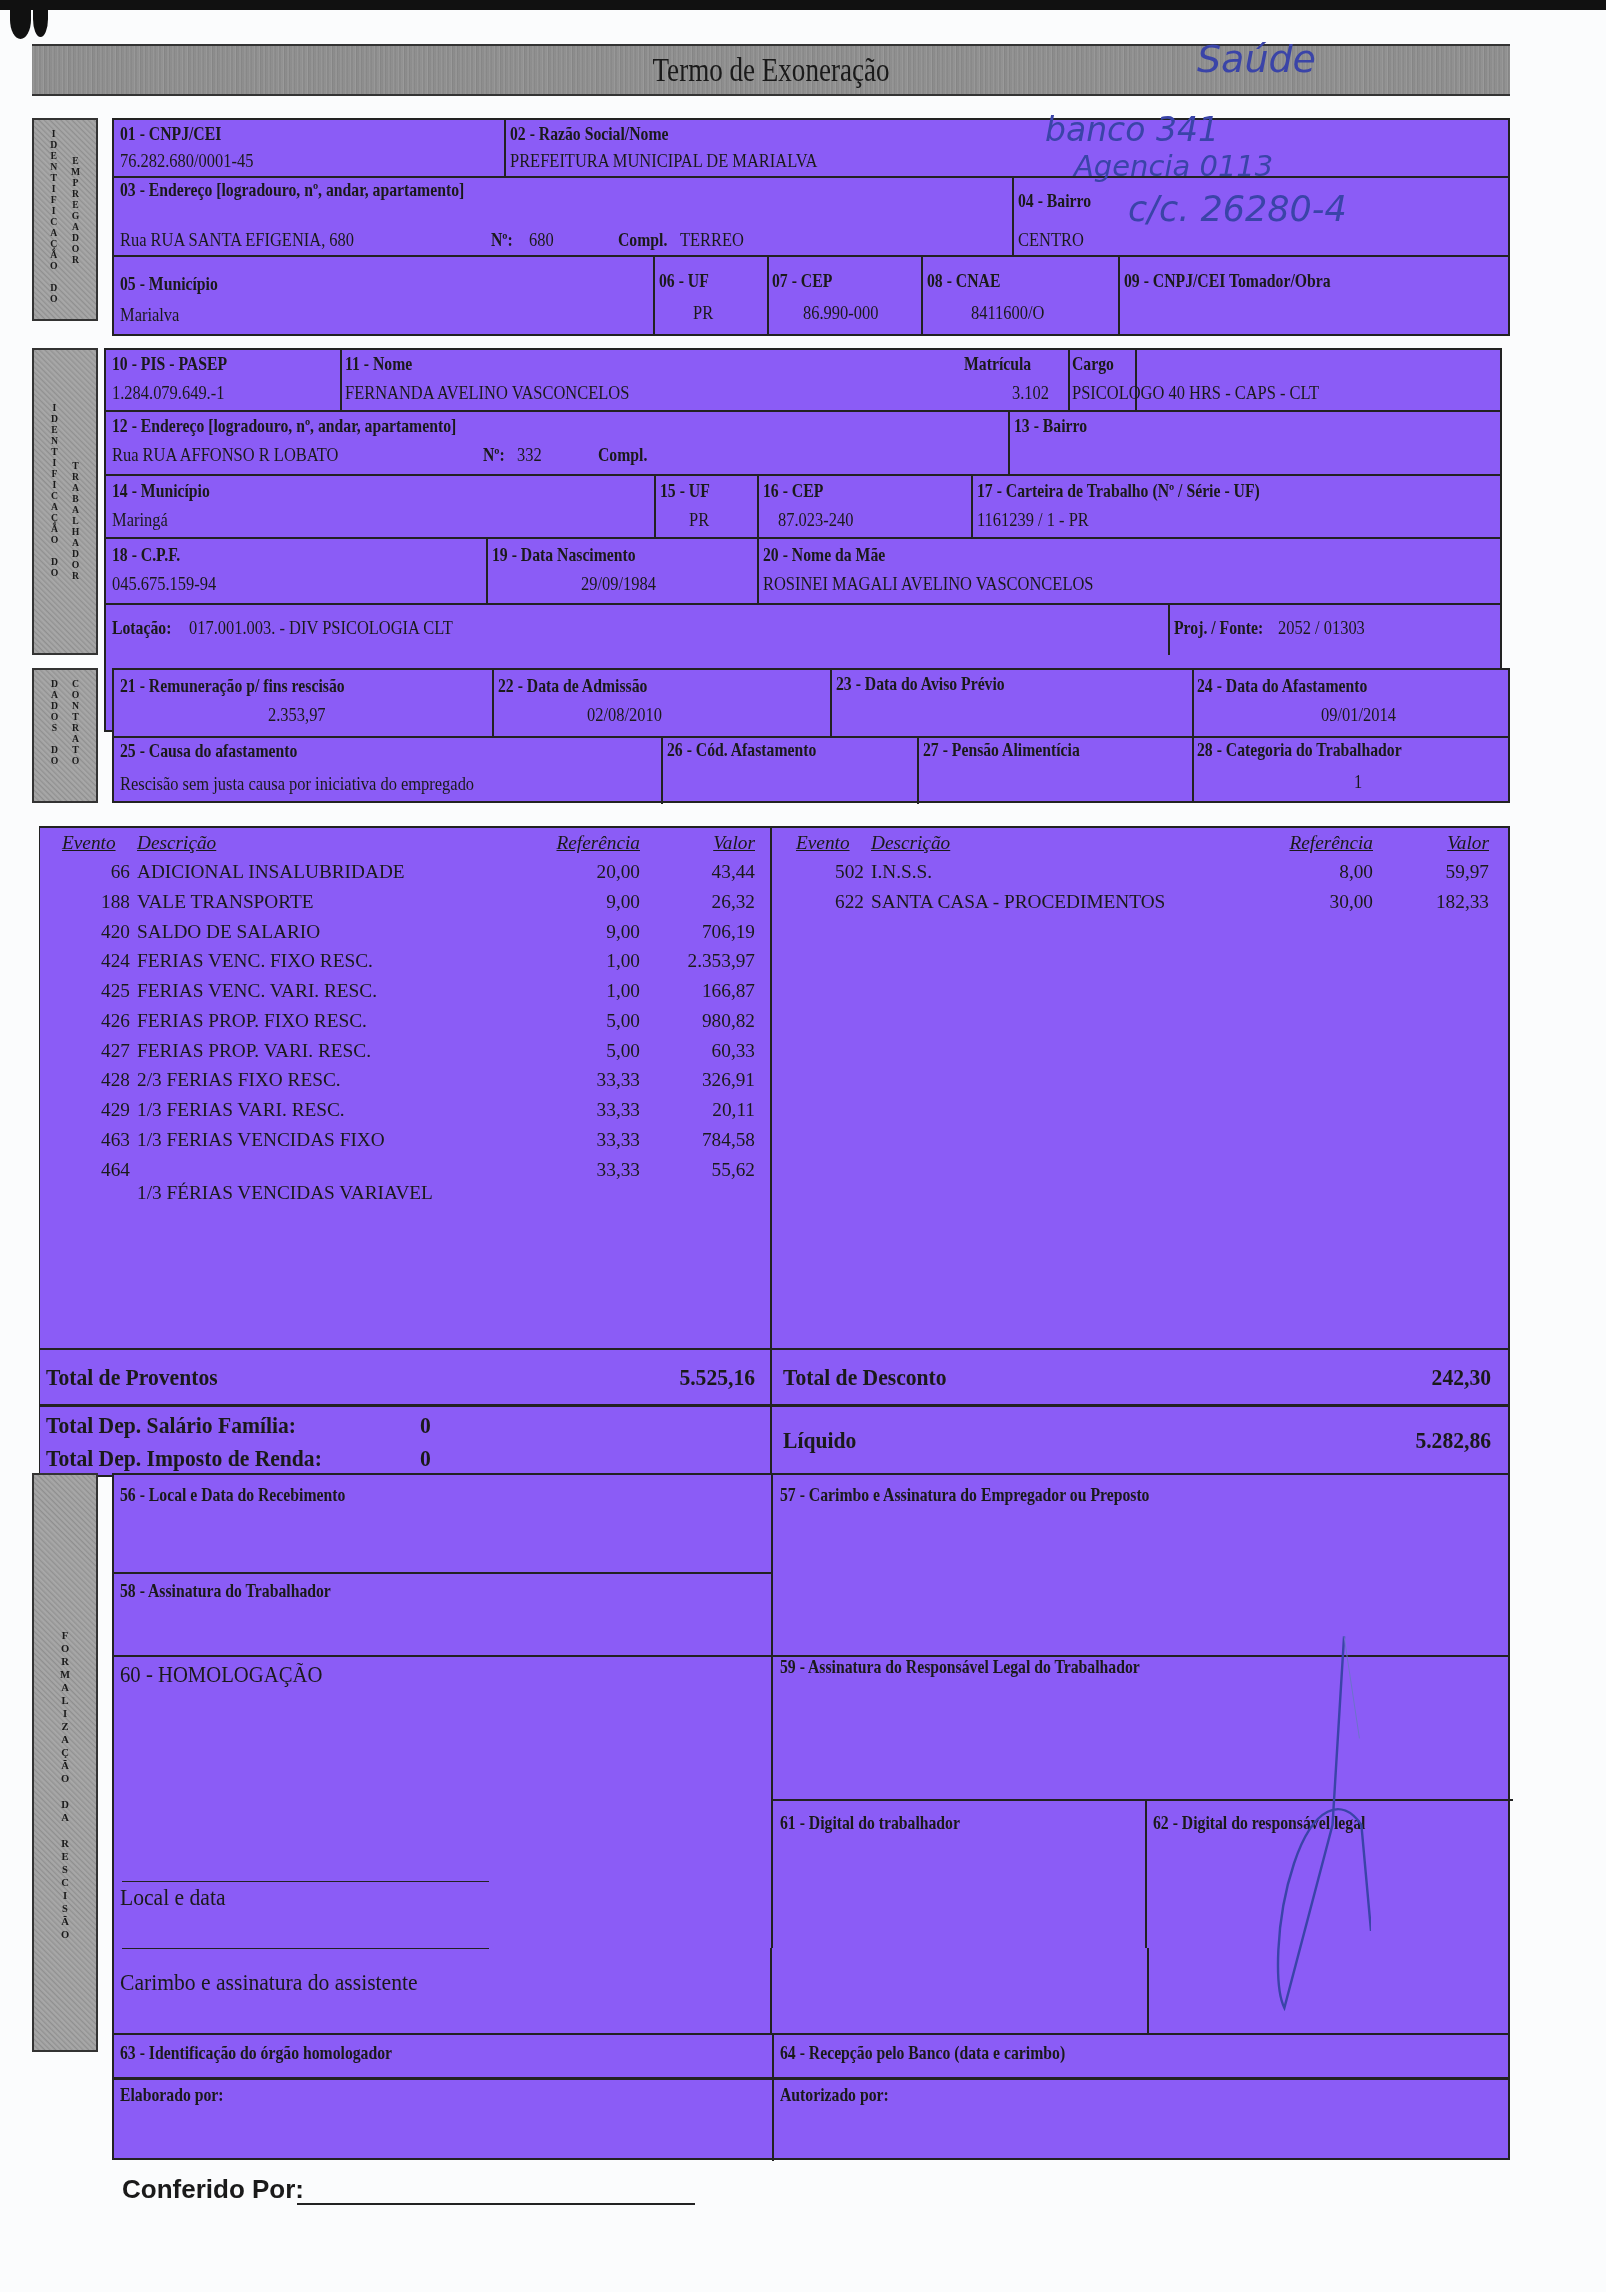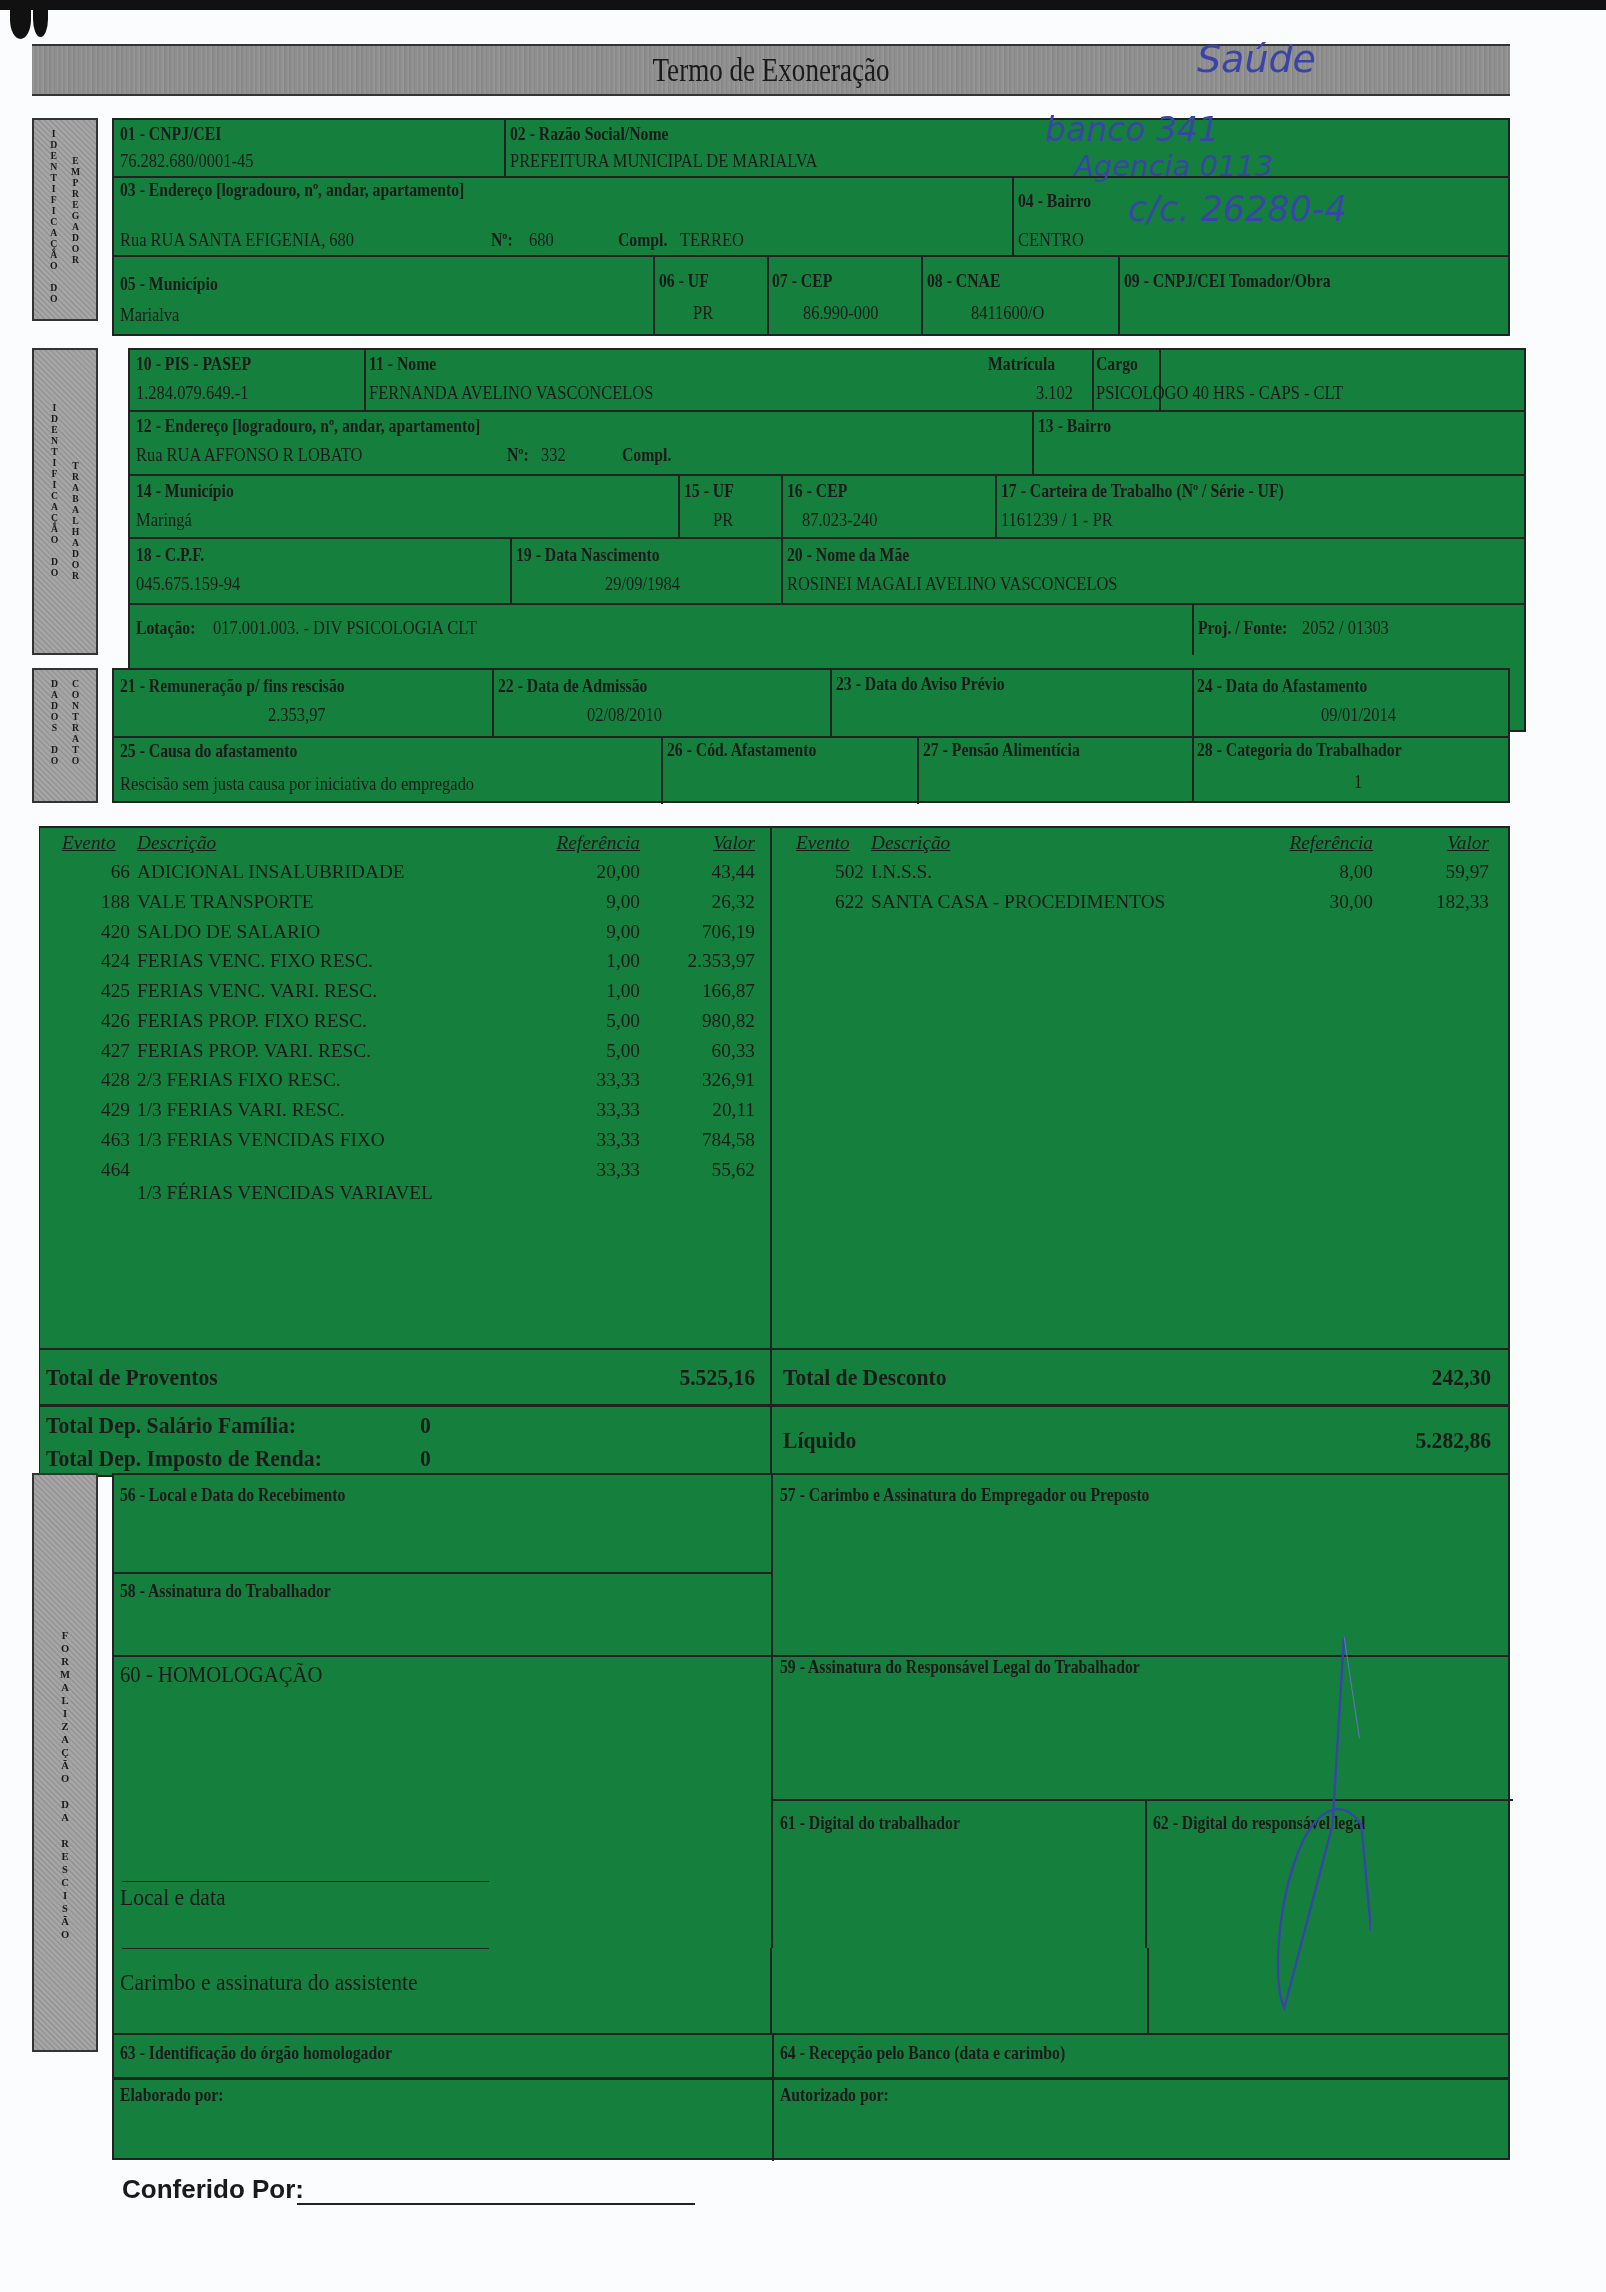--- a/index.html
+++ b/index.html
@@ -7,21 +7,21 @@
   body { position: relative; font-family: "Liberation Serif", serif; color: #1a1a1a; }
   .topbar { position: absolute; left: 0; top: 0; width: 1607px; height: 9.7px; background: #111; }
   .blot { position: absolute; top: 0; background: #111; border-radius: 0 0 50% 50%; }
   .title-band { position: absolute; left: 32px; top: 44px; width: 1478px; height: 52px;
     background: repeating-linear-gradient(90deg,#8a8a8a 0,#9a9a9a 1.9px,#858585 2.9px,#939393 4.8px);
     border-top: 2.9px solid #333; border-bottom: 2.9px solid #333; }
   .title-band span { position: absolute; left: 0; right: 0; top: 5.8px; text-align: center; font-size: 33px; color: #1a1a1a; letter-spacing: 0px; transform: scaleX(0.82); }
   .side { position: absolute; left: 32px; width: 66px; background: repeating-linear-gradient(45deg,#9b9b9b 0,#aaa 1.9px,#8f8f8f 3.9px); border: 2.9px solid #333; display: flex; justify-content: center; gap: 13.5px; padding-top: 7.7px; }
   .side .col { display: flex; flex-direction: column; align-items: center; font-size: 9.7px; font-weight: bold; line-height: 11px; }
   .side .col span { display: block; }
-  .box { position: absolute; border: 2.4px solid #222; background: #15803d; }
+  .box { position: absolute; border: 2.4px solid #222; background: #8b5cf6; }
   .lbl { position: absolute; font-weight: bold; font-size: 18.3px; transform-origin: left top; white-space: nowrap; transform: scaleX(0.86); }
   .val { position: absolute; font-size: 18.3px; white-space: nowrap; transform-origin: left top; transform: scaleX(0.9); }
   .hline { position: absolute; height: 1.9px; background: #222; }
   .vline { position: absolute; width: 1.9px; background: #222; }
   .evt-head { position: absolute; font-style: italic; text-decoration: underline; font-size: 19.3px; }
   .evt-row { position: absolute; font-size: 19.3px; white-space: nowrap; }
   .r { text-align: right; }
   .hand { position: absolute; color: #3a44a8; font-family: "DejaVu Sans", sans-serif; font-style: italic; white-space: nowrap; }
   .big { font-size: 24px; font-weight: bold; }
   .para { position: absolute; font-size: 24px; line-height: 32px; text-align: justify; }
@@ -133,21 +133,21 @@
       <span>B</span>
       <span>A</span>
       <span>L</span>
       <span>H</span>
       <span>A</span>
       <span>D</span>
       <span>O</span>
       <span>R</span>
     </div>
 </div>
-<div class="box" style="left:128px;top:348px;width:1398px;height:384px;">
+<div class="box" style="left:104px;top:348px;width:1398px;height:384px;">
   <div class="vline" style="left:234px;top:0;height:60px;"></div>
   <div class="vline" style="left:962px;top:0;height:60px;"></div>
   <div class="vline" style="left:1029px;top:0;height:60px;"></div>
   <div class="hline" style="left:0;top:60px;width:100%;"></div>
   <div class="vline" style="left:902px;top:60px;height:64px;"></div>
   <div class="hline" style="left:0;top:124px;width:100%;"></div>
   <div class="vline" style="left:548px;top:124px;height:64px;"></div>
   <div class="vline" style="left:651px;top:124px;height:64px;"></div>
   <div class="vline" style="left:865px;top:124px;height:64px;"></div>
   <div class="hline" style="left:0;top:187px;width:100%;"></div>

